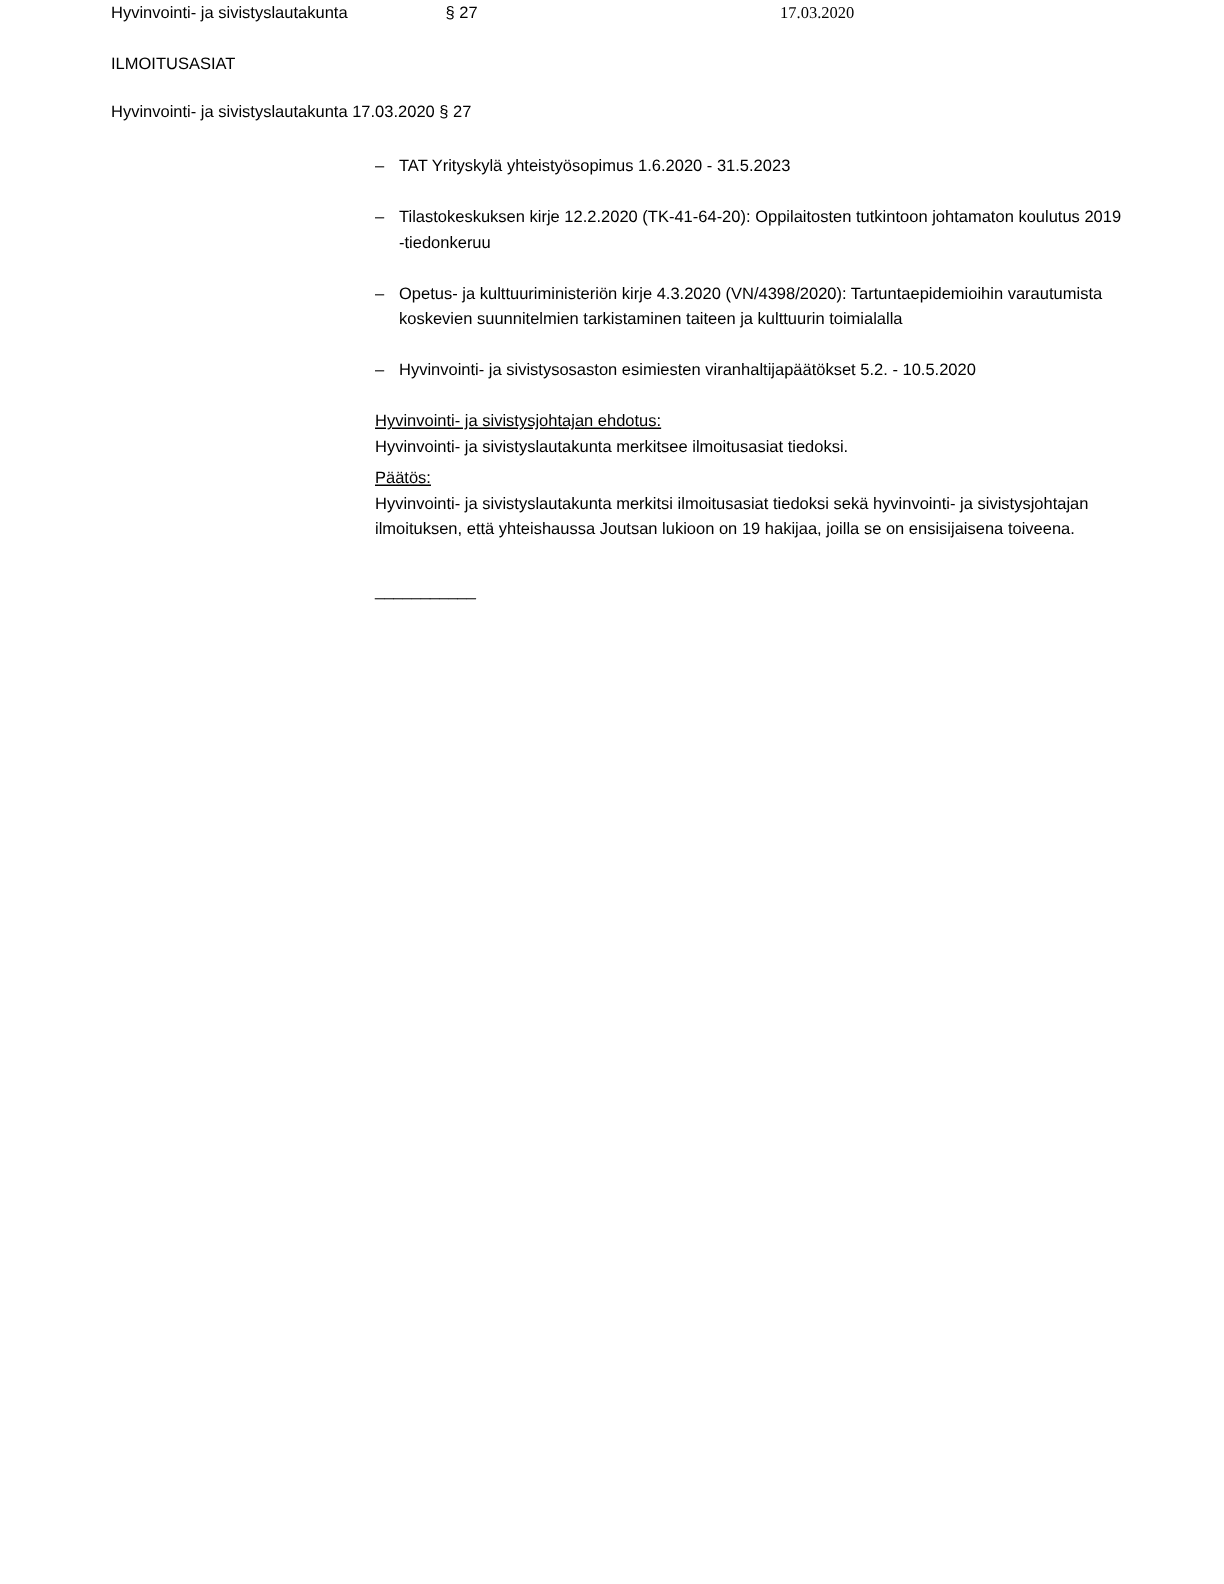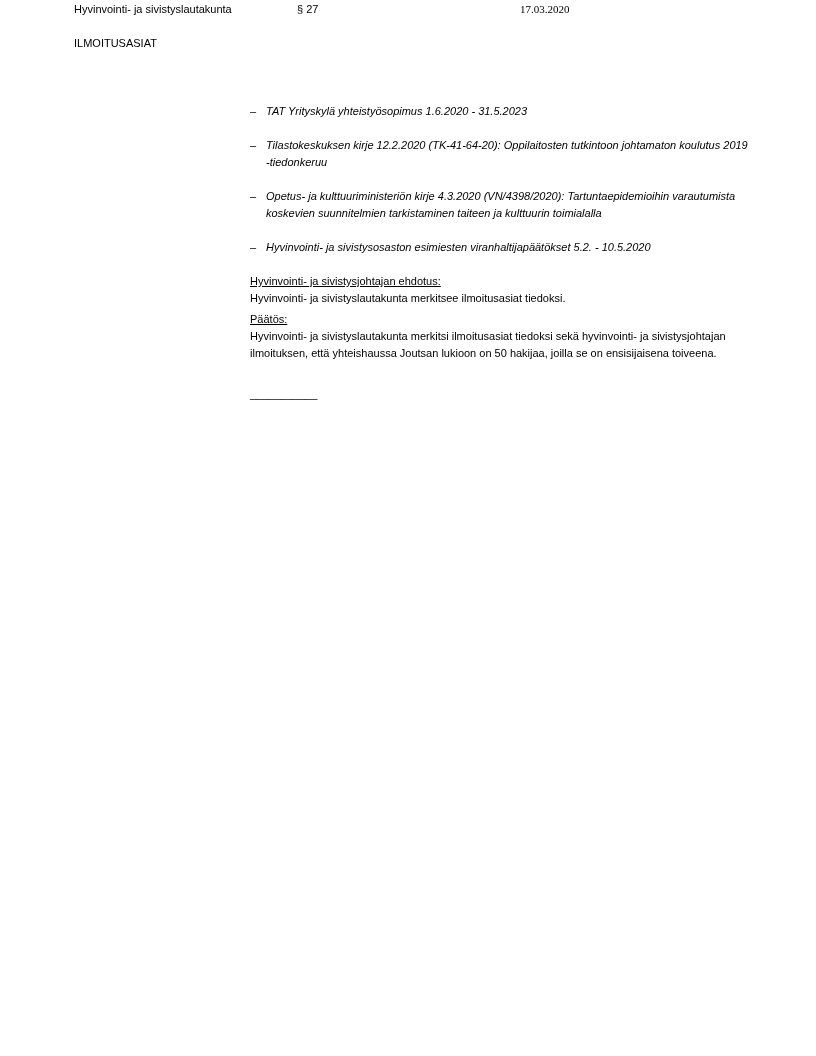--- a/index.html
+++ b/index.html
@@ -59,21 +59,20 @@
   .bullet {
     display: flex;
     margin: 0 0 17px 0;
   }
   .bullet .dash {
     flex: none;
     width: 16px;
   }
   .bullet .btext {
     width: 482px;
-    font-style: italic;
   }
   .heading {
     text-decoration: underline;
     margin-top: 16px;
     white-space: nowrap;
   }
   .heading.tight {
     margin-top: 4px;
   }
   .para {
@@ -90,20 +89,21 @@
 <div class="page">
 
   <div class="header-row">
     <span>Hyvinvointi- ja sivistyslautakunta</span>
     <span class="header-section">§ 27</span>
     <span class="header-date">17.03.2020</span>
   </div>
 
   <div class="doc-title">ILMOITUSASIAT</div>
 
+  <div class="doc-subtitle">Hyvinvointi- ja sivistyslautakunta 17.03.2020 § 27</div>
 
   <div class="content">
 
     <div class="bullet">
       <span class="dash">–</span>
       <span class="btext">TAT Yrityskylä yhteistyösopimus 1.6.2020 - 31.5.2023</span>
     </div>
 
     <div class="bullet">
       <span class="dash">–</span>
@@ -117,19 +117,19 @@
 
     <div class="bullet">
       <span class="dash">–</span>
       <span class="btext">Hyvinvointi- ja sivistysosaston esimiesten viranhaltijapäätökset 5.2. - 10.5.2020</span>
     </div>
 
     <div class="heading">Hyvinvointi- ja sivistysjohtajan ehdotus:</div>
     <div class="para">Hyvinvointi- ja sivistyslautakunta merkitsee ilmoitusasiat tiedoksi.</div>
 
     <div class="heading tight">Päätös:</div>
-    <div class="para">Hyvinvointi- ja sivistyslautakunta merkitsi ilmoitusasiat tiedoksi sekä hyvinvointi- ja sivistysjohtajan ilmoituksen, että yhteishaussa Joutsan lukioon on 50 hakijaa, joilla se on ensisijaisena toiveena.</div>
+    <div class="para">Hyvinvointi- ja sivistyslautakunta merkitsi ilmoitusasiat tiedoksi sekä hyvinvointi- ja sivistysjohtajan ilmoituksen, että yhteishaussa Joutsan lukioon on 19 hakijaa, joilla se on ensisijaisena toiveena.</div>
 
     <div class="signature">___________</div>
 
   </div>
 
 </div>
 
 </body></html>

